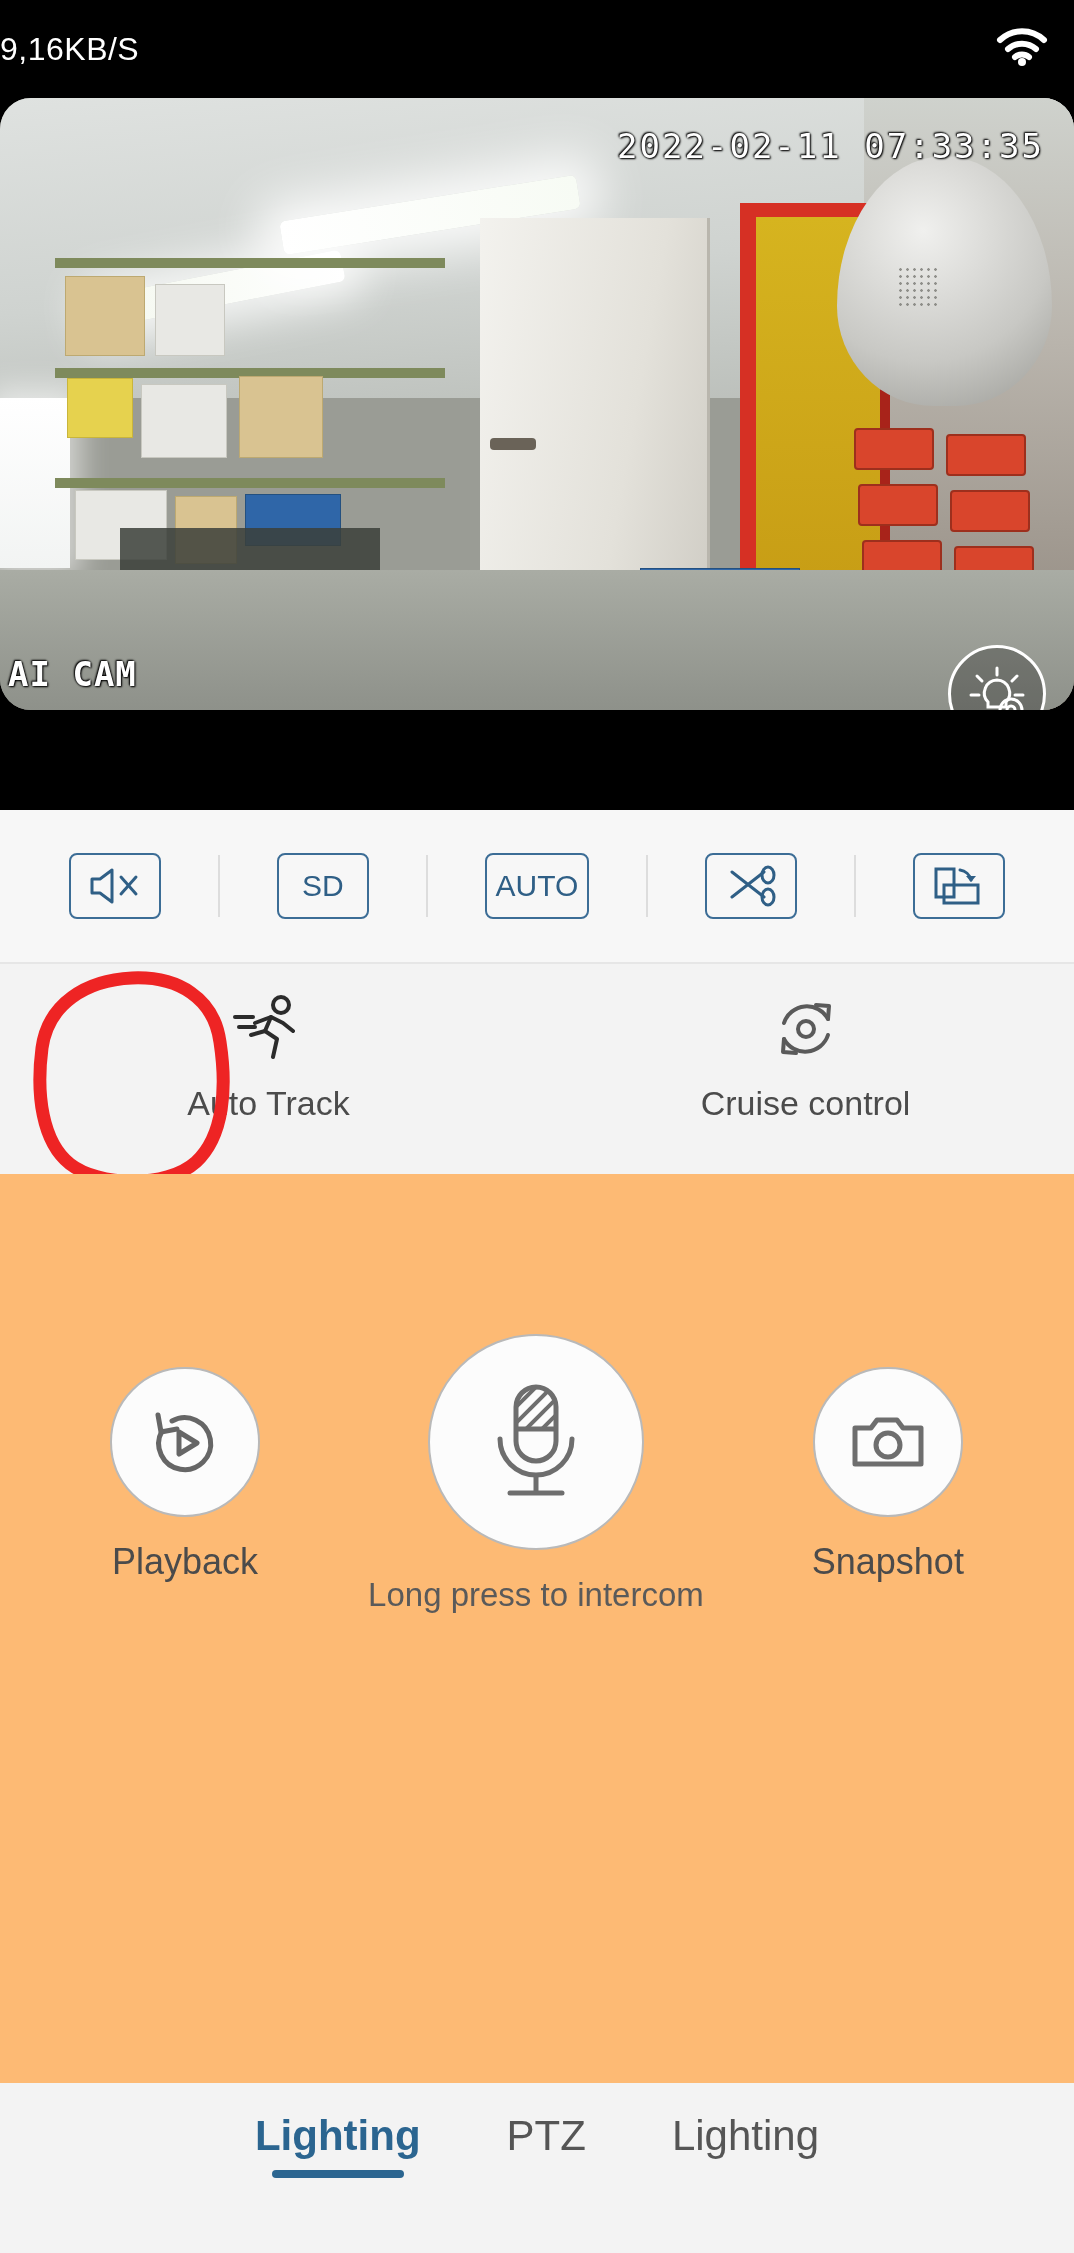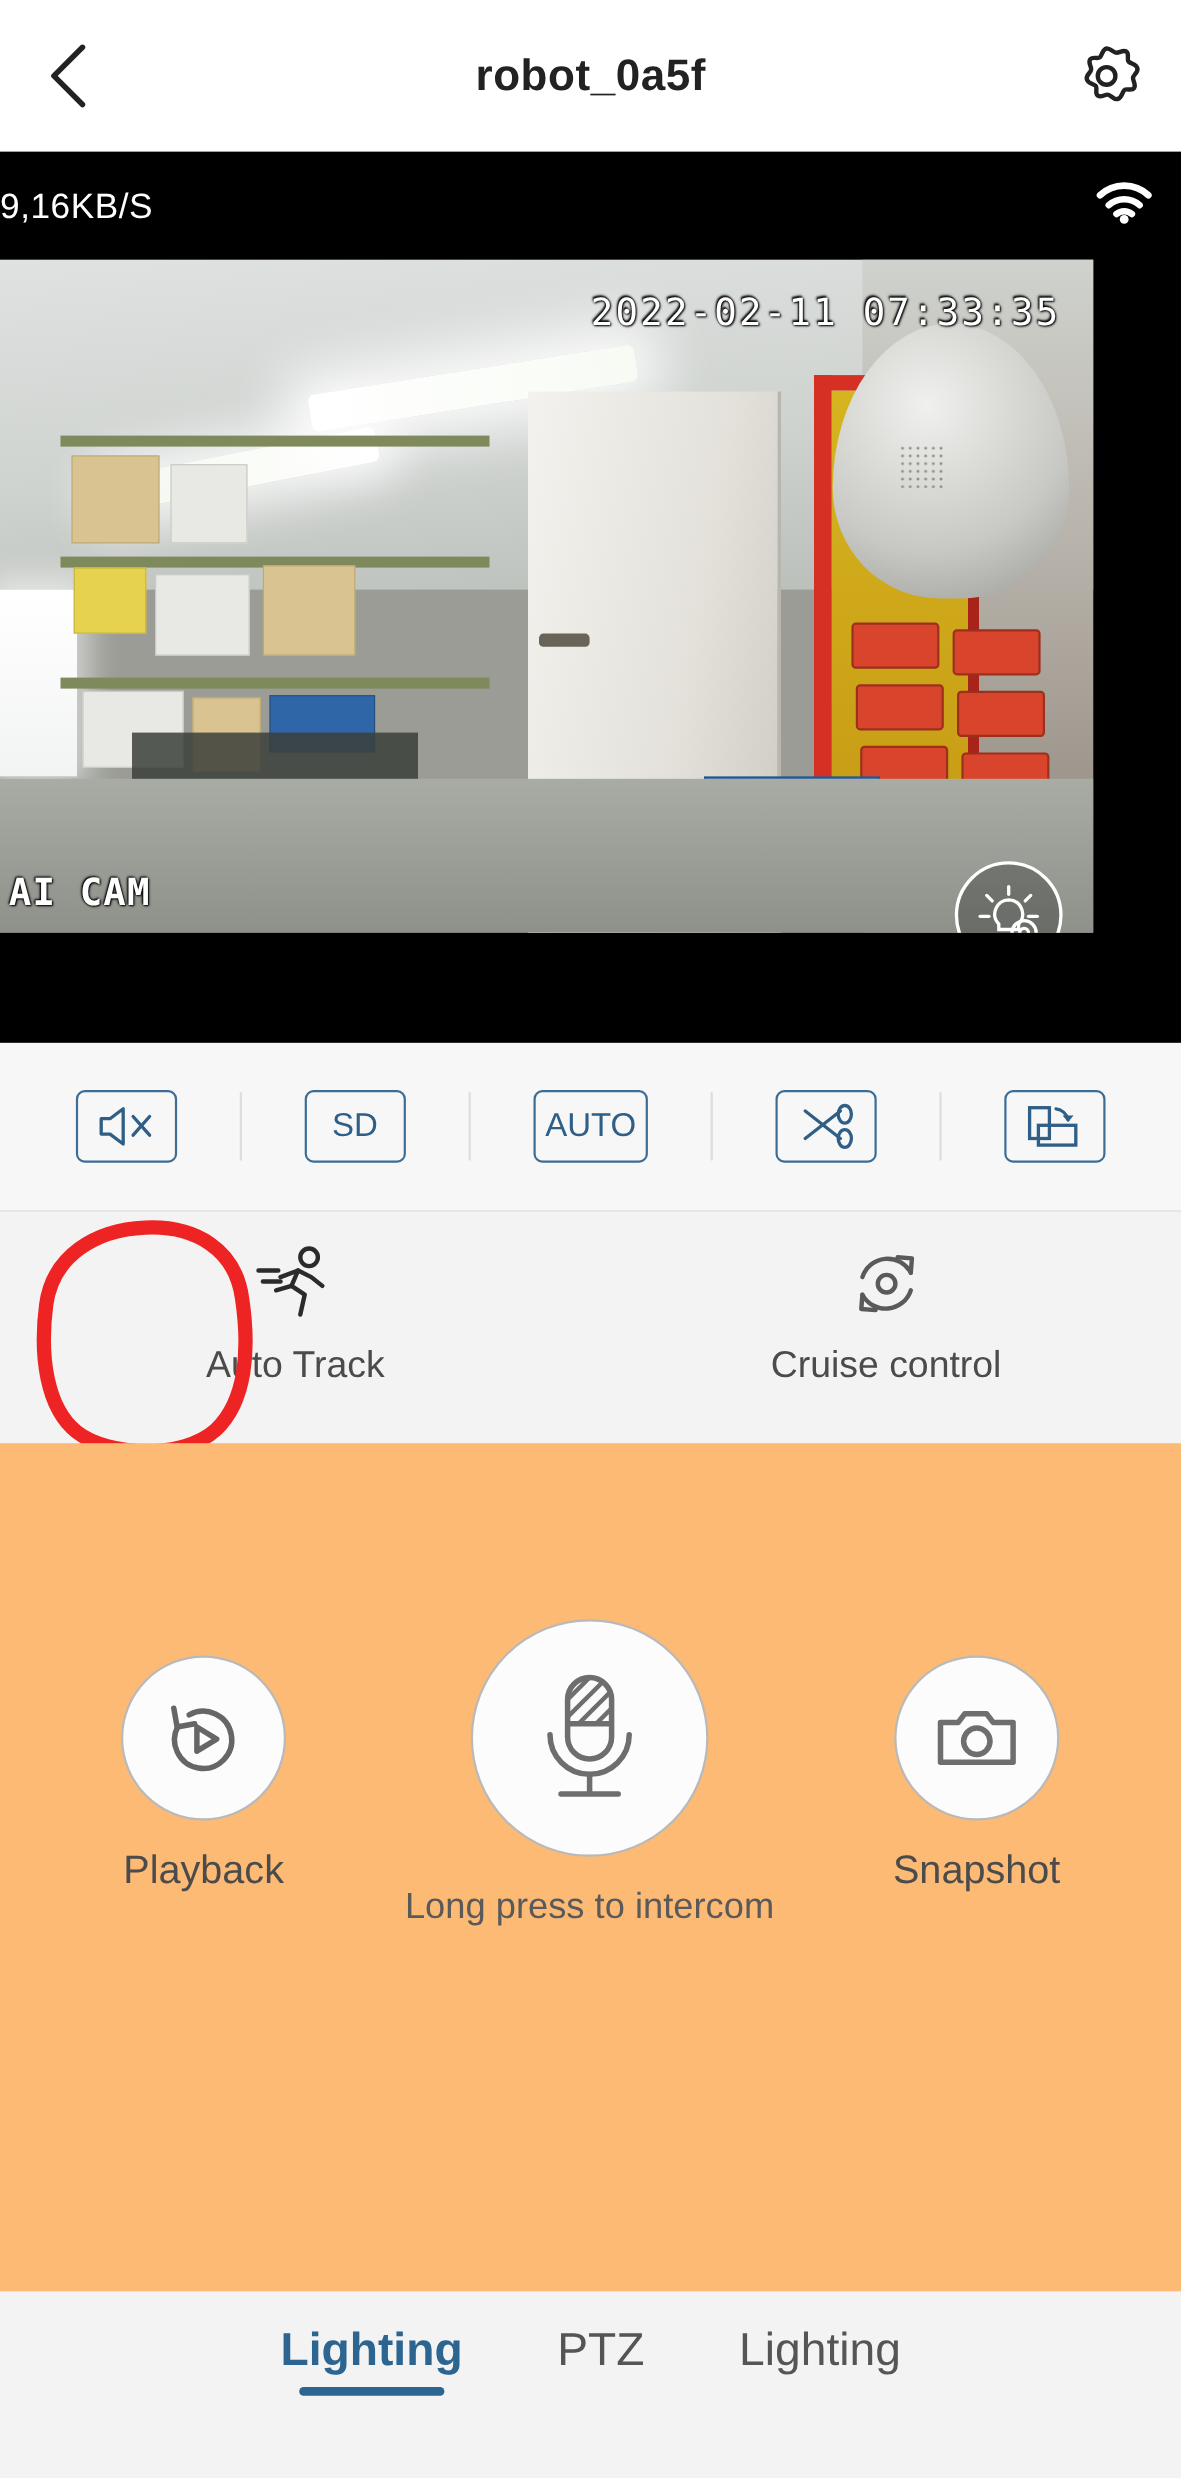--- a/index.html
+++ b/index.html
@@ -32,22 +32,23 @@
   
   .video-block { position: relative; background: #000; flex: 0 0 auto; height: 810px; }
   .statusbar {
     height: 98px; position: relative; display: flex; align-items: center; justify-content: flex-start;
     background: #000;
   }
   .bitrate { color: #fff; font-size: 32px; letter-spacing: 0.5px; }
   .wifi-icon { position: absolute; right: 26px; top: 50%; transform: translateY(-50%); }
 
   .video-frame {
-    position: absolute; left: 0; top: 98px; width: 994px; height: 612px;
+    position: absolute; left: 0; top: 98px; width: 1074px; height: 612px;
     overflow: hidden;
+    border-radius: 31px;
   }
   
   .scene { position: absolute; inset: 0; background: #9a9c95; }
   .ceiling {
     position: absolute; left: 0; top: 0; width: 100%; height: 300px;
     background: linear-gradient(175deg, #dfe2e0 0%, #cfd3d0 55%, #b9bdb8 100%);
   }
   .tube1 {
     position:absolute; left:95px; top:175px; width:250px; height:32px;
     background: linear-gradient(90deg,#f4f8ef,#ffffff); transform: rotate(-11deg);
@@ -170,34 +171,20 @@
   .tab .tlabel { font-size: 42px; color: #555; }
   .tab.active .tlabel { color: #2b6590; font-weight: bold; }
   .tab .underline { margin-top: 10px; height: 8px; width: 0; background: transparent; border-radius: 4px; }
   .tab.active .underline { width: 132px; background: #2b6590; }
 </style>
 </head>
 <body>
 
 <div class="app">
 
-  <div class="titlebar">
-    <div class="back-btn">
-      <svg width="46" height="62" viewBox="0 0 46 62">
-        <polyline points="34,5 8,31 34,57" fill="none" stroke="#222" stroke-width="5" stroke-linecap="round" stroke-linejoin="round"></polyline>
-      </svg>
-    </div>
-    <div class="title">robot_0a5f</div>
-    <div class="gear-btn">
-      <svg width="62" height="62" viewBox="0 0 62 62">
-        <path d="M31 6 c4 0 6 4 9 4 s6-3 9-1 0 7 2 9 7 2 8 6 -4 6-4 9 3 6 1 9 -7 0-9 2 -2 7-6 8 -6-4-9-4 -6 3-9 1 0-7-2-9 -7-2-8-6 4-6 4-9 -3-6-1-9 7 0 9-2 2-7 6-8 z" fill="none" stroke="#222" stroke-width="4" stroke-linejoin="round"></path>
-        <circle cx="31" cy="31" r="8" fill="none" stroke="#222" stroke-width="4"></circle>
-      </svg>
-    </div>
-  </div>
 
   <div class="video-block">
     <div class="statusbar">
       <span class="bitrate">9,16KB/S</span>
       <span class="wifi-icon">
         <svg width="52" height="40" viewBox="0 0 52 40">
           <path d="M4 13 a32 32 0 0 1 44 0" fill="none" stroke="#fff" stroke-width="6" stroke-linecap="round"></path>
           <path d="M12 22 a21 21 0 0 1 28 0" fill="none" stroke="#fff" stroke-width="6" stroke-linecap="round"></path>
           <path d="M19 30 a11 11 0 0 1 14 0" fill="none" stroke="#fff" stroke-width="6" stroke-linecap="round"></path>
           <circle cx="26" cy="35" r="4" fill="#fff"></circle>

